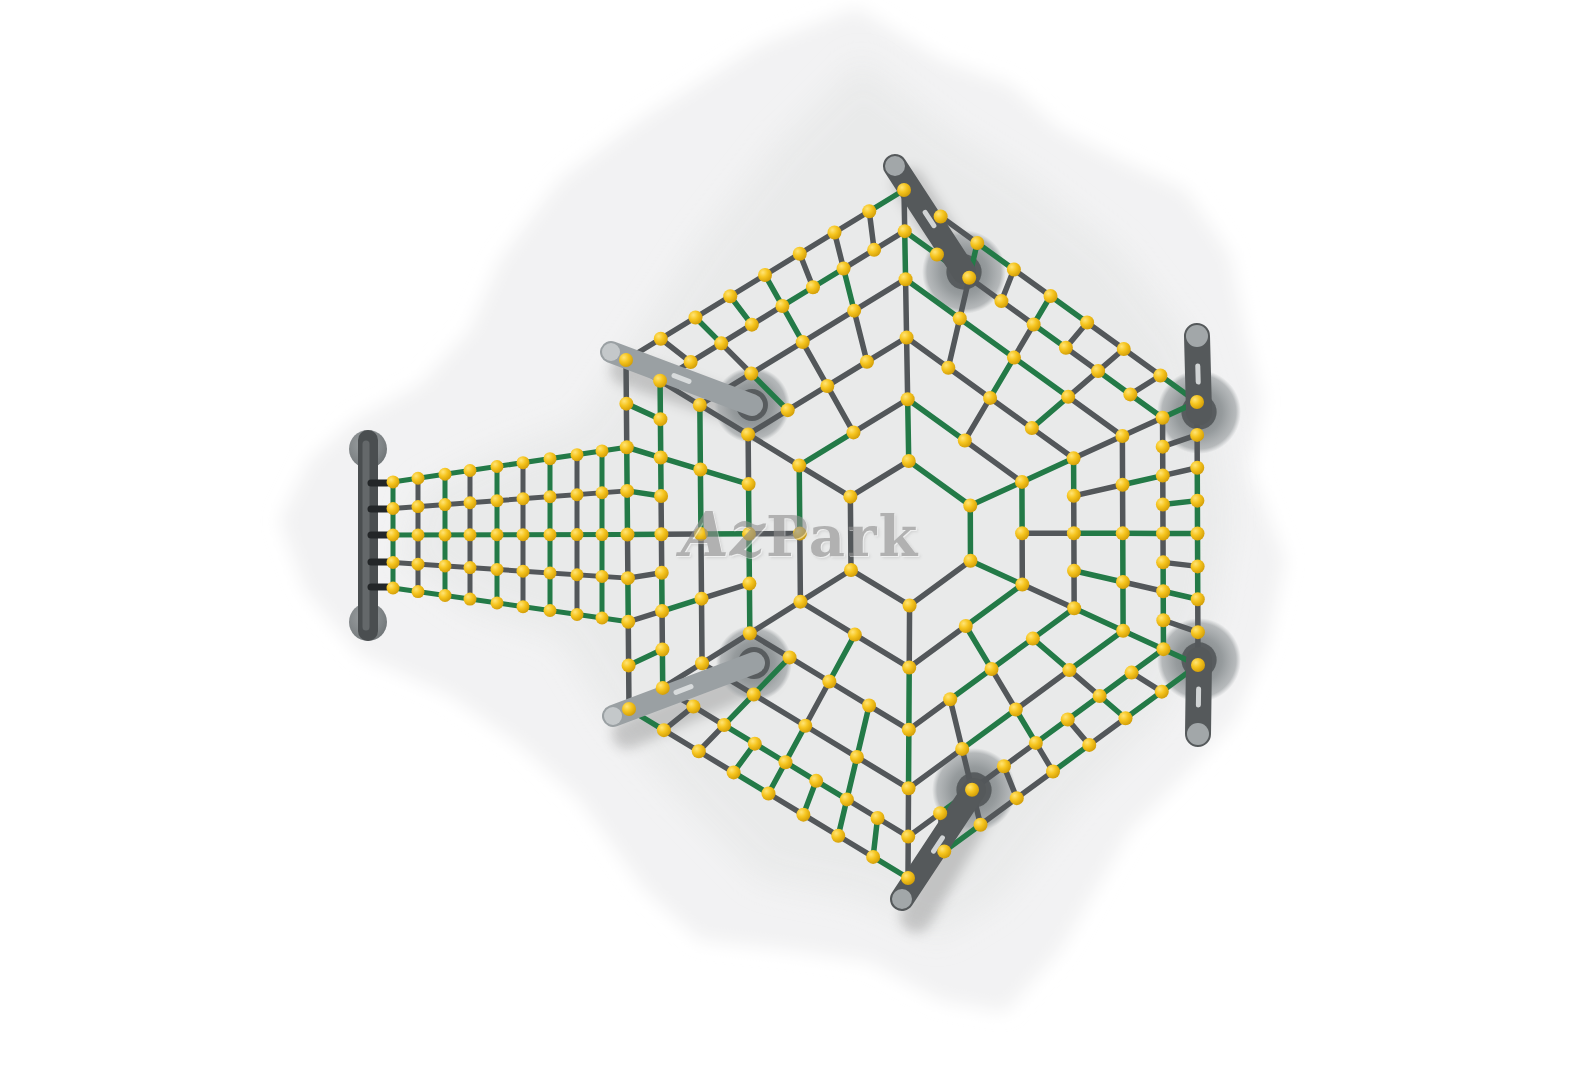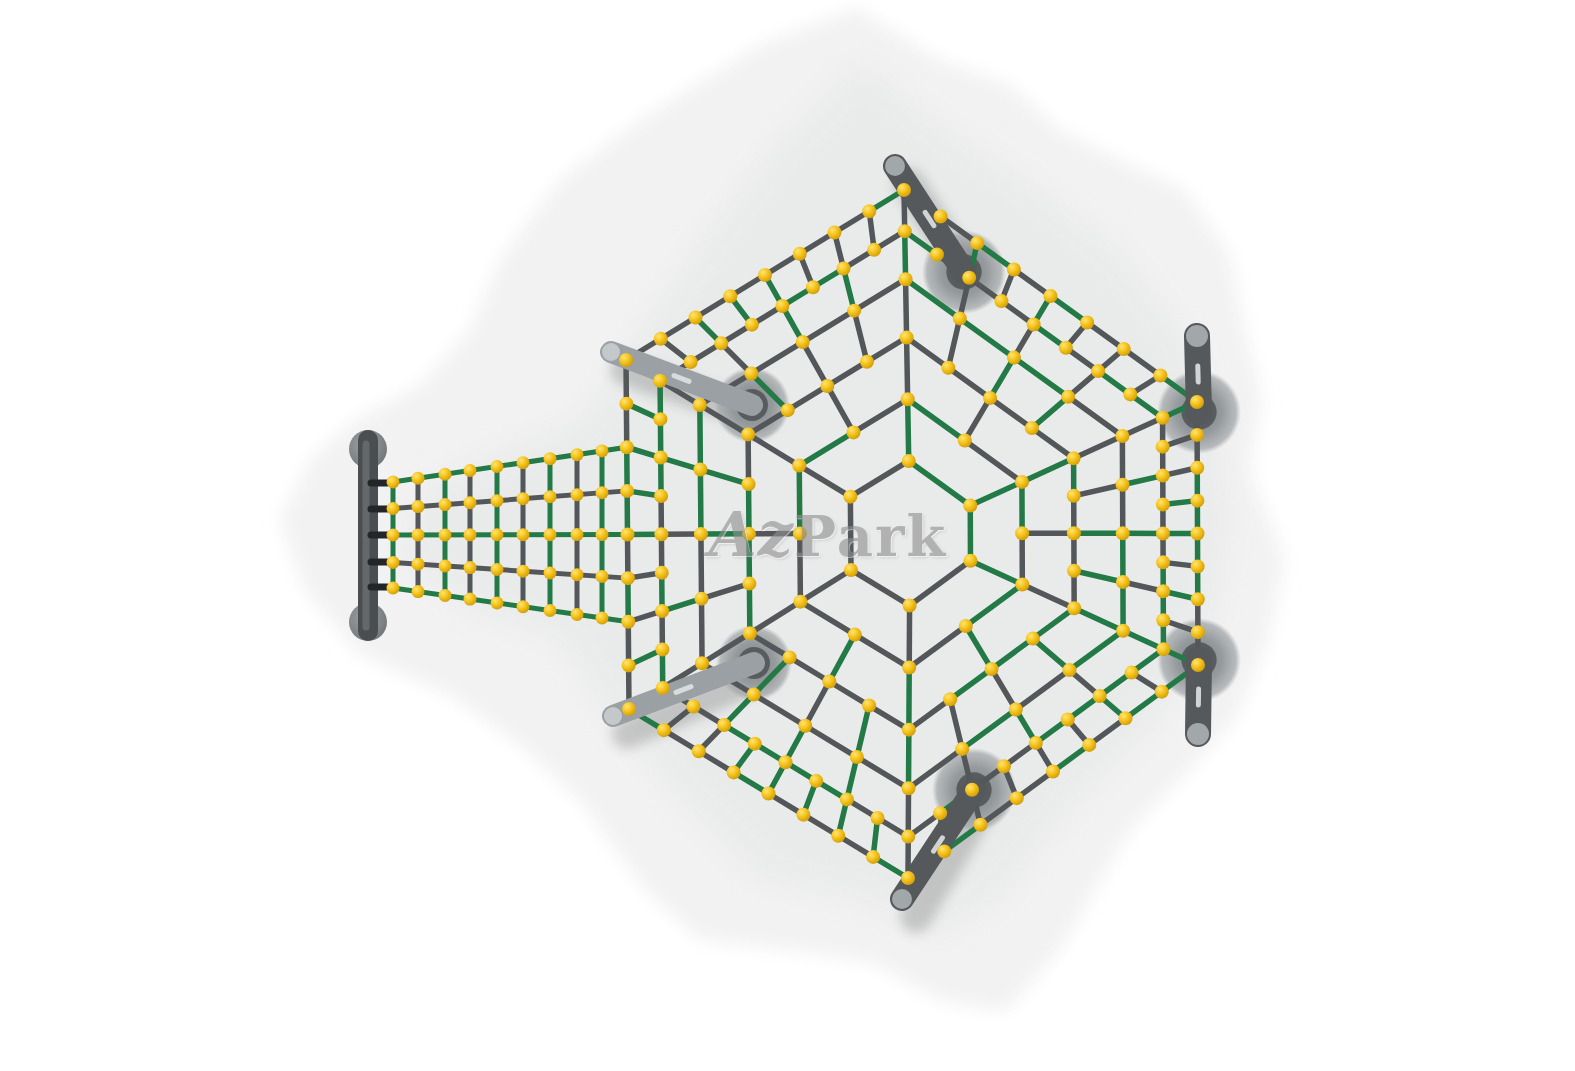--- a/index.html
+++ b/index.html
@@ -1,20 +1,20 @@
 <!DOCTYPE html>
 <html><head>
 <meta charset="utf-8">
 <style>
   html,body{margin:0;padding:0;background:#ffffff;}
   .stage{position:relative;width:1575px;height:1071px;background:#ffffff;overflow:hidden;
          font-family:"DejaVu Sans", sans-serif;}
   .stage svg{position:absolute;left:0;top:0;}
   svg line{stroke-linecap:round;}
-  .watermark{position:absolute;left:688px;top:498px;width:280px;text-align:center;
+  .watermark{position:absolute;left:660px;top:498px;width:280px;text-align:center;
              color:#8f8f8f;opacity:.62;white-space:nowrap;pointer-events:none;
              text-shadow:1px 1px 0 rgba(255,255,255,.75), 2px 2px 3px rgba(120,120,120,.35);}
   .wm-script{font-family:"DejaVu Serif", serif;font-style:italic;font-size:62px;font-weight:600;
              letter-spacing:1px;}
   .wm-serif{font-family:"DejaVu Serif", serif;font-style:normal;font-size:56px;font-weight:bold;
             letter-spacing:2px;}
 </style>
 </head>
 <body>
 

